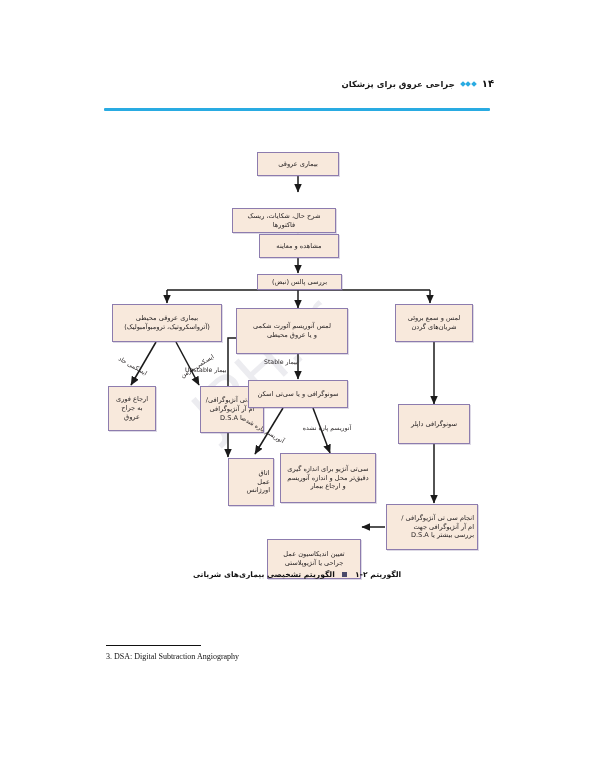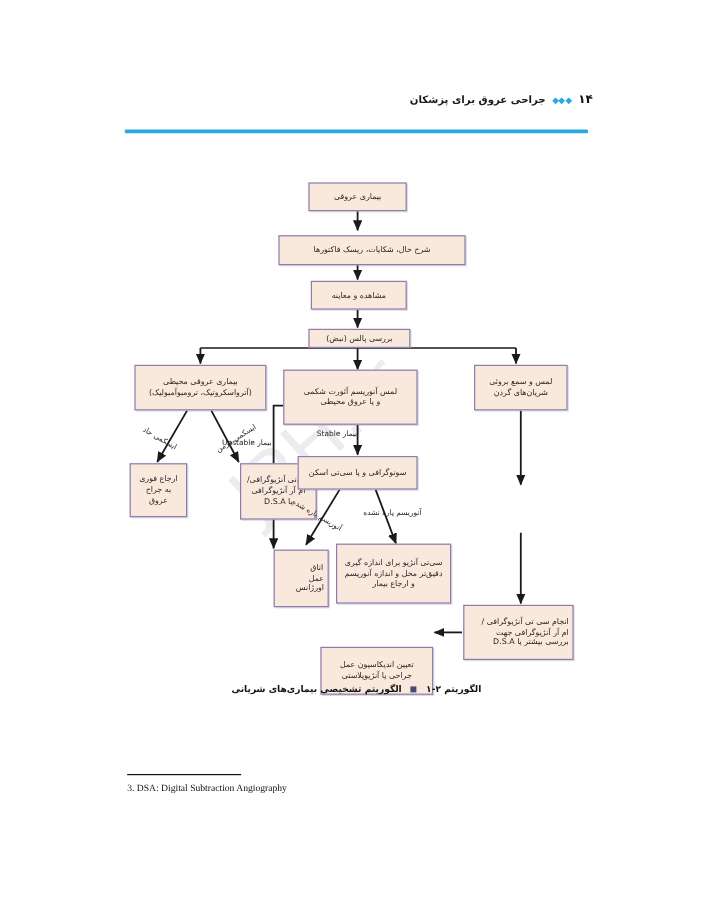--- a/index.html
+++ b/index.html
@@ -156,21 +156,21 @@
         <line x1="434" y1="444" x2="434" y2="503" marker-end="url(#ah)"></line>
 
         <line x1="385" y1="527" x2="362" y2="527" marker-end="url(#ah)"></line>
       </g>
     </svg>
 
     <div class="node" style="left:257px;top:152px;width:82px;height:24px;">
       <span>بیماری عروقی</span>
     </div>
 
-    <div class="node" style="left:232px;top:196px;width:156px;height:25px;">
+    <div class="node" style="left:232px;top:208px;width:104px;height:25px;">
       <span>شرح حال، شکایات، ریسک فاکتورها</span>
     </div>
 
     <div class="node" style="left:259px;top:234px;width:80px;height:24px;">
       <span>مشاهده و معاینه</span>
     </div>
 
     <div class="node" style="left:257px;top:274px;width:85px;height:16px;">
       <span>بررسی پالس (نبض)</span>
     </div>
@@ -192,20 +192,23 @@
     </div>
 
     <div class="node" style="left:164px;top:386px;width:64px;height:47px;margin-left:36px;">
       <span>سی‌تی آنژیوگرافی/<br>ام آر آنژیوگرافی<br>یا D.S.A</span>
     </div>
 
     <div class="node" style="left:248px;top:380px;width:100px;height:28px;">
       <span>سونوگرافی و یا سی‌تی اسکن</span>
     </div>
 
+    <div class="node" style="left:398px;top:404px;width:72px;height:40px;">
+      <span>سونوگرافی داپلر</span>
+    </div>
 
     <div class="node" style="left:228px;top:458px;width:46px;height:48px;padding-left:29px;">
       <span>اتاق عمل<br>اورژانس</span>
     </div>
 
     <div class="node" style="left:280px;top:453px;width:96px;height:50px;">
       <span>سی‌تی آنژیو برای اندازه گیری<br>دقیق‌تر محل و اندازه آنوریسم<br>و ارجاع بیمار</span>
     </div>
 
     <div class="node" style="left:386px;top:504px;width:92px;height:46px;text-align:right;">

